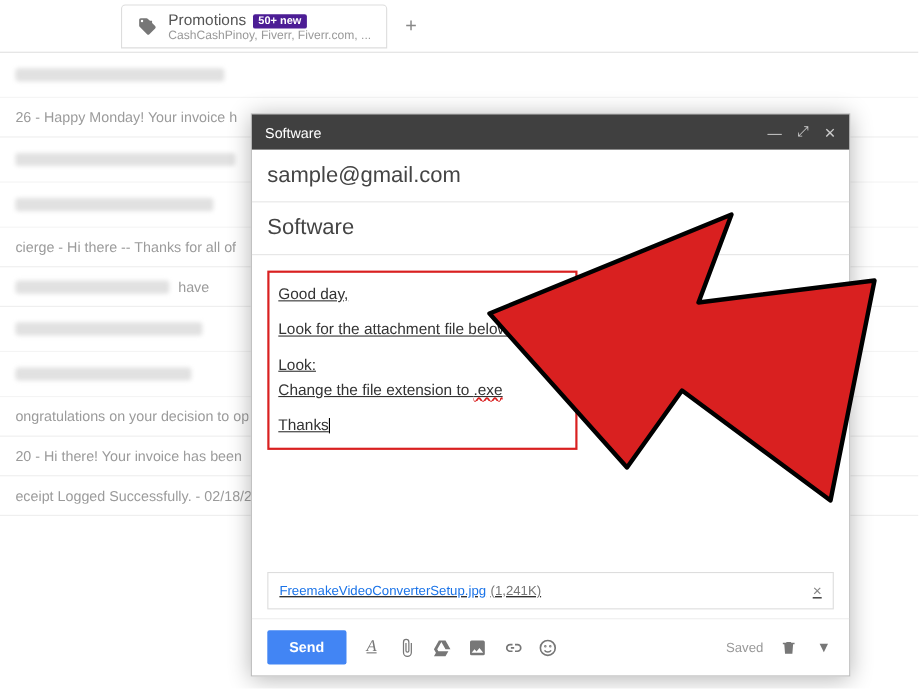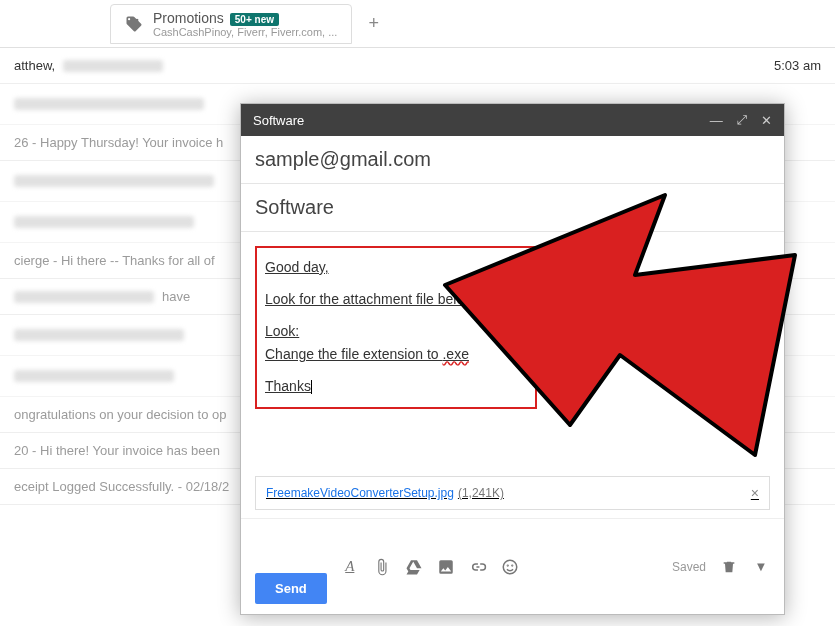--- a/index.html
+++ b/index.html
@@ -25,21 +25,21 @@
       padding: 6px 14px;
       border: 1px solid #ddd;
       border-radius: 4px 4px 0 0;
       background: #fff;
       height: 40px;
       gap: 10px;
     }
     .tab-icon { width: 18px; height: 18px; }
     .tab-content { display: flex; flex-direction: column; }
     .tab-title { font-size: 14px; color: #555; display: flex; align-items: flex-end; gap: 6px; }
-    .badge { background: #0f766e; color: #fff; font-size: 10px; padding: 1px 5px; border-radius: 2px; font-weight: bold; }
+    .badge { background: #4c1d95; color: #fff; font-size: 10px; padding: 1px 5px; border-radius: 2px; font-weight: bold; }
     .tab-subtitle { font-size: 11px; color: #999; }
     .add-tab { margin-left: 6px; color: #888; font-size: 18px; padding: 0 10px; cursor: pointer; }
 
     .email-list {
       padding: 0;
     }
     .email-row {
       display: flex;
       align-items: center;
       padding: 10px 14px;
@@ -55,21 +55,21 @@
       background: #e1e1e1;
       height: 12px;
       border-radius: 3px;
       filter: blur(2px);
     }
     .blur-row { padding: 14px 14px; border-bottom: 1px solid #f4f4f4; }
 
     .compose-window {
       position: absolute;
       top: 103px;
-      left: 240px;
+      left: 228px;
       width: 545px;
       height: 512px;
       background: #fff;
       box-shadow: 0 2px 20px rgba(0,0,0,0.3);
       display: flex;
       flex-direction: column;
       border: 1px solid #bbb;
     }
     .compose-header {
       background: #404040;
@@ -129,21 +129,20 @@
     }
     .send-btn {
       background: #4285f4;
       color: #fff;
       border: none;
       padding: 8px 20px;
       font-size: 13px;
       font-weight: bold;
       border-radius: 2px;
       cursor: pointer;
-      margin-top: 44px;
     }
     .toolbar-icon { width: 18px; height: 18px; cursor: pointer; color: #777; fill: #777; display:flex; align-items:center; justify-content:center;}
     .toolbar-right { margin-left: auto; display: flex; gap: 14px; align-items: center; color: #999; justify-content: flex-end; }
     .saved-text { font-size: 12px; color: #999; }
 
     .big-arrow {
       position: absolute;
       top: 175px;
       left: 425px;
       width: 380px;
@@ -168,30 +167,25 @@
         <span>Promotions</span>
         <span class="badge">50+ new</span>
       </div>
       <div class="tab-subtitle">CashCashPinoy, Fiverr, Fiverr.com, ...</div>
     </div>
   </div>
   <div class="add-tab">+</div>
 </div>
 
 <div class="email-list">
-  <div class="email-row">
-    <span class="sender">atthew,</span>
-    <div class="blurred-line" style="width:100px;"></div>
-    <span class="time">5:03 am</span>
-  </div>
   <div class="blur-row">
     <div class="blurred-line" style="width:190px;"></div>
   </div>
   <div class="email-row">
-    <span class="preview">26 - Happy Thursday! Your invoice h</span>
+    <span class="preview">26 - Happy Monday! Your invoice h</span>
   </div>
   <div class="blur-row">
     <div class="blurred-line" style="width:200px;"></div>
   </div>
   <div class="blur-row">
     <div class="blurred-line" style="width:180px;"></div>
   </div>
   <div class="email-row">
     <span class="preview">cierge - Hi there -- Thanks for all of</span>
   </div>

